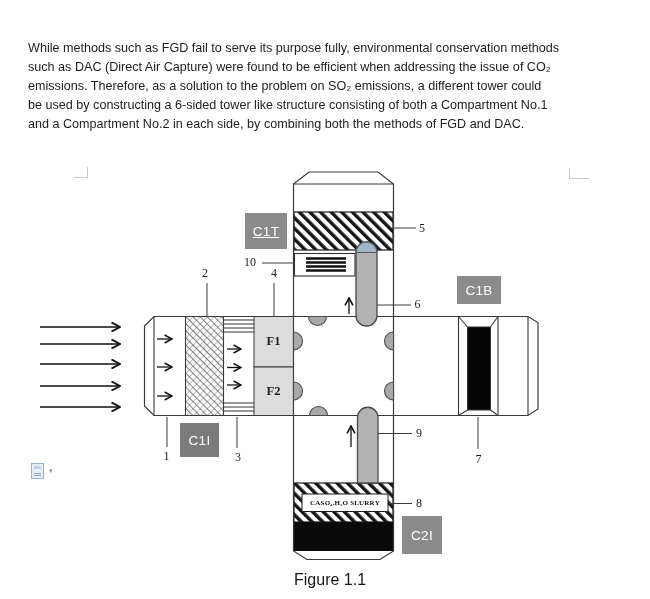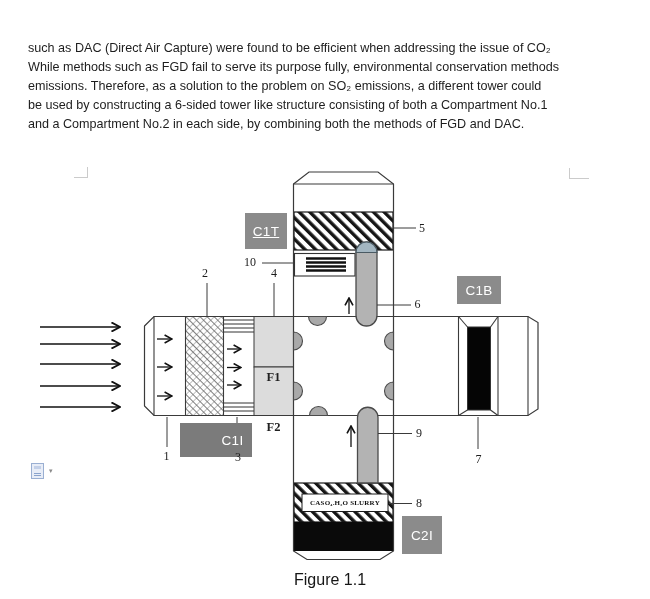--- a/index.html
+++ b/index.html
@@ -10,23 +10,23 @@
            color:#111;letter-spacing:.1px;}
   .para{position:absolute;left:28px;top:39px;font-size:12.6px;line-height:19.1px;color:#1d1d1d;}
   .pline{white-space:nowrap;}
   .mark-left{position:absolute;left:74px;top:167px;width:13px;height:10px;
              border-right:1.5px solid #cbcbcb;border-bottom:1.5px solid #cbcbcb;}
   .mark-right{position:absolute;left:569px;top:168px;width:19px;height:10px;
               border-left:1.5px solid #cbcbcb;border-bottom:1.5px solid #cbcbcb;}
   .fig-svg{position:absolute;left:0;top:0;}
   .label-box{position:absolute;display:flex;align-items:center;justify-content:center;
              background:var(--label-box,#8b8b8b);color:#fff;font-size:13.5px;letter-spacing:.3px;}
-  .label-box.dark{background:var(--label-box-dark,#7b7b7b);padding-left:33px;}
+  .label-box.dark{background:var(--label-box-dark,#7b7b7b);}
   .fcell{position:absolute;display:flex;align-items:center;justify-content:center;
-         font-family:"Liberation Serif","DejaVu Serif",serif;font-size:12.5px;font-weight:600;color:#222;margin-top:36px;}
+         font-family:"Liberation Serif","DejaVu Serif",serif;font-size:12.5px;font-weight:600;color:#222;}
   .callout{position:absolute;width:14px;text-align:center;
            font-family:"Liberation Serif","DejaVu Serif",serif;font-size:12px;color:#1c1c1c;}
   .slurry{position:absolute;left:302px;top:494px;width:86px;height:18px;display:flex;
           align-items:center;justify-content:center;
           font-family:"Liberation Serif","DejaVu Serif",serif;font-size:7px;font-weight:700;
           letter-spacing:.2px;color:#111;white-space:nowrap;}
   .caption{position:absolute;left:294px;top:571px;font-size:16px;color:#161616;}
   .paste-btn{position:absolute;left:31px;top:463px;width:30px;height:20px;display:flex;
              align-items:flex-start;gap:5px;cursor:pointer;}
   .paste-icon{width:11px;height:14px;background:#e8edf7;border:1px solid #9aafd2;position:relative;}
@@ -35,22 +35,22 @@
       background:repeating-linear-gradient(0deg,#8aa3cc 0 1px,transparent 1px 2.5px);}
   .paste-caret{font-size:7px;color:#8a8a8a;line-height:10px;margin-top:3px;}
 </style>
 </head>
 <body>
 
 <div class="page">
 
 
   <div class="para">
+    <div class="pline">While methods such as FGD fail to serve its purpose fully, environmental conservation methods</div>
     <div class="pline">such as DAC (Direct Air Capture) were found to be efficient when addressing the issue of CO₂</div>
-    <div class="pline">While methods such as FGD fail to serve its purpose fully, environmental conservation methods</div>
     <div class="pline">emissions. Therefore, as a solution to the problem on SO₂ emissions, a different tower could</div>
     <div class="pline">be used by constructing a 6-sided tower like structure consisting of both a Compartment No.1</div>
     <div class="pline">and a Compartment No.2 in each side, by combining both the methods of FGD and DAC.</div>
   </div>
 
   <div class="mark-left"></div>
   <div class="mark-right"></div>
 
   <svg class="fig-svg" width="650" height="599" viewBox="0 0 650 599">
     <defs>

